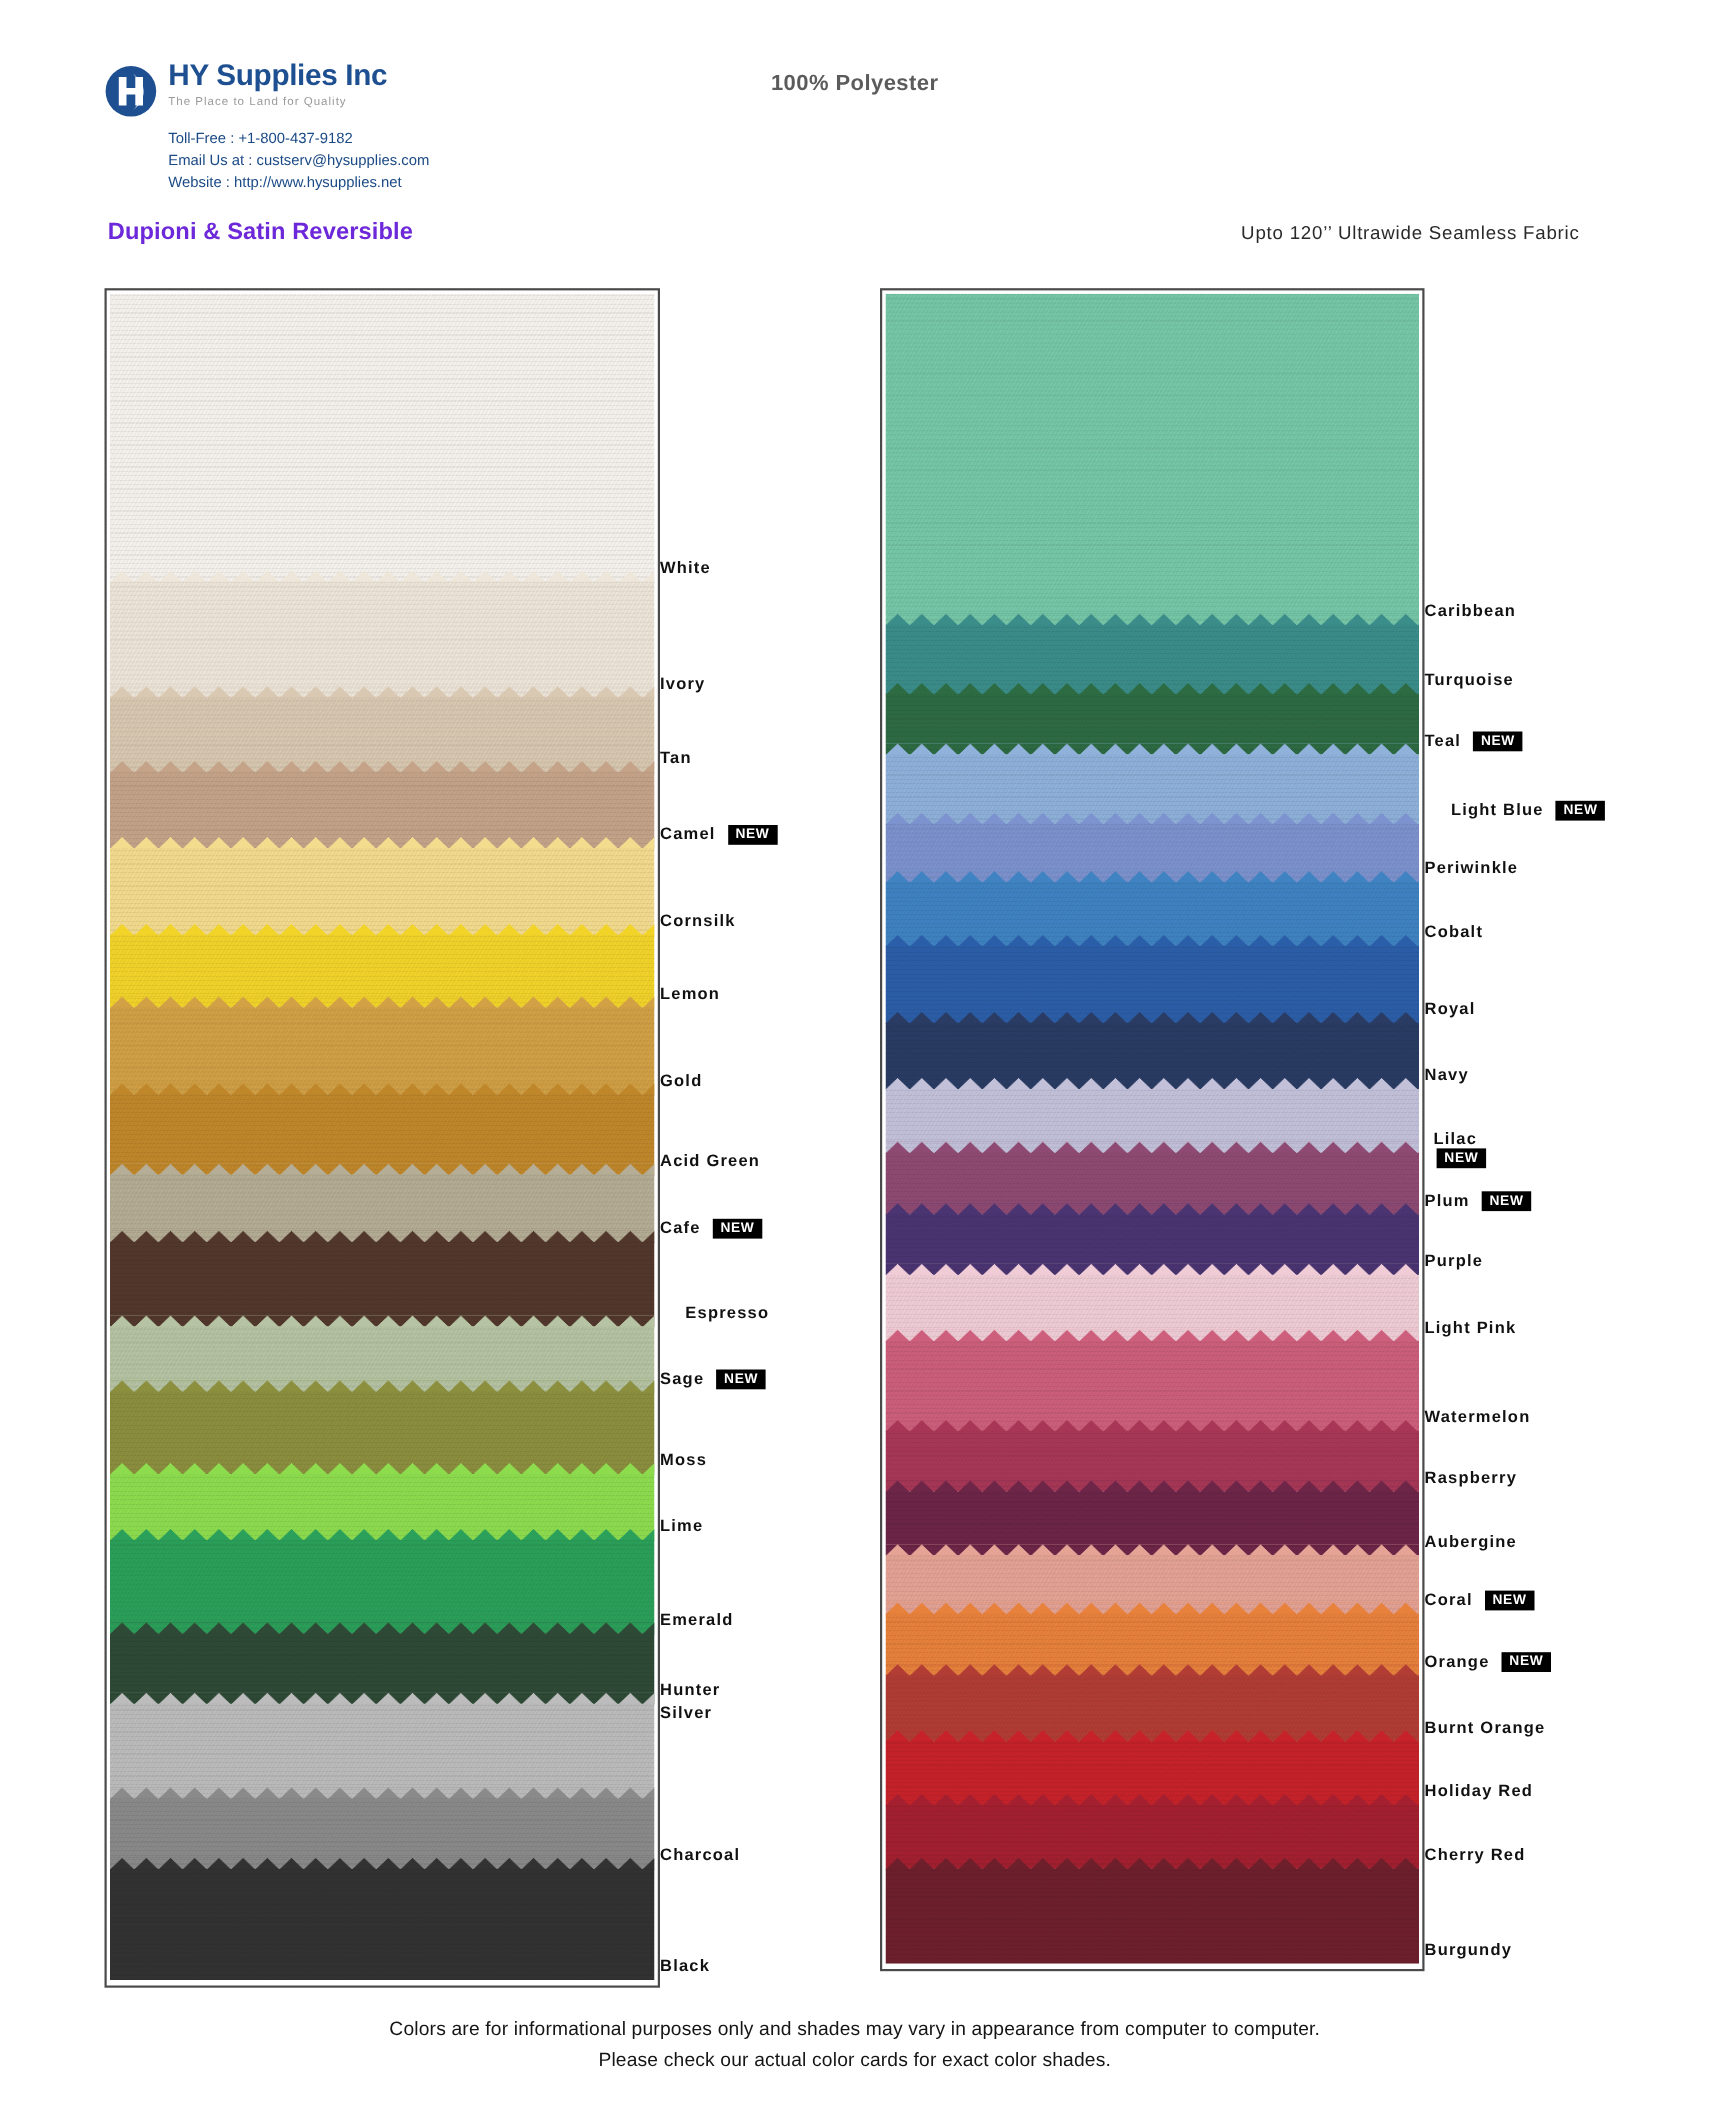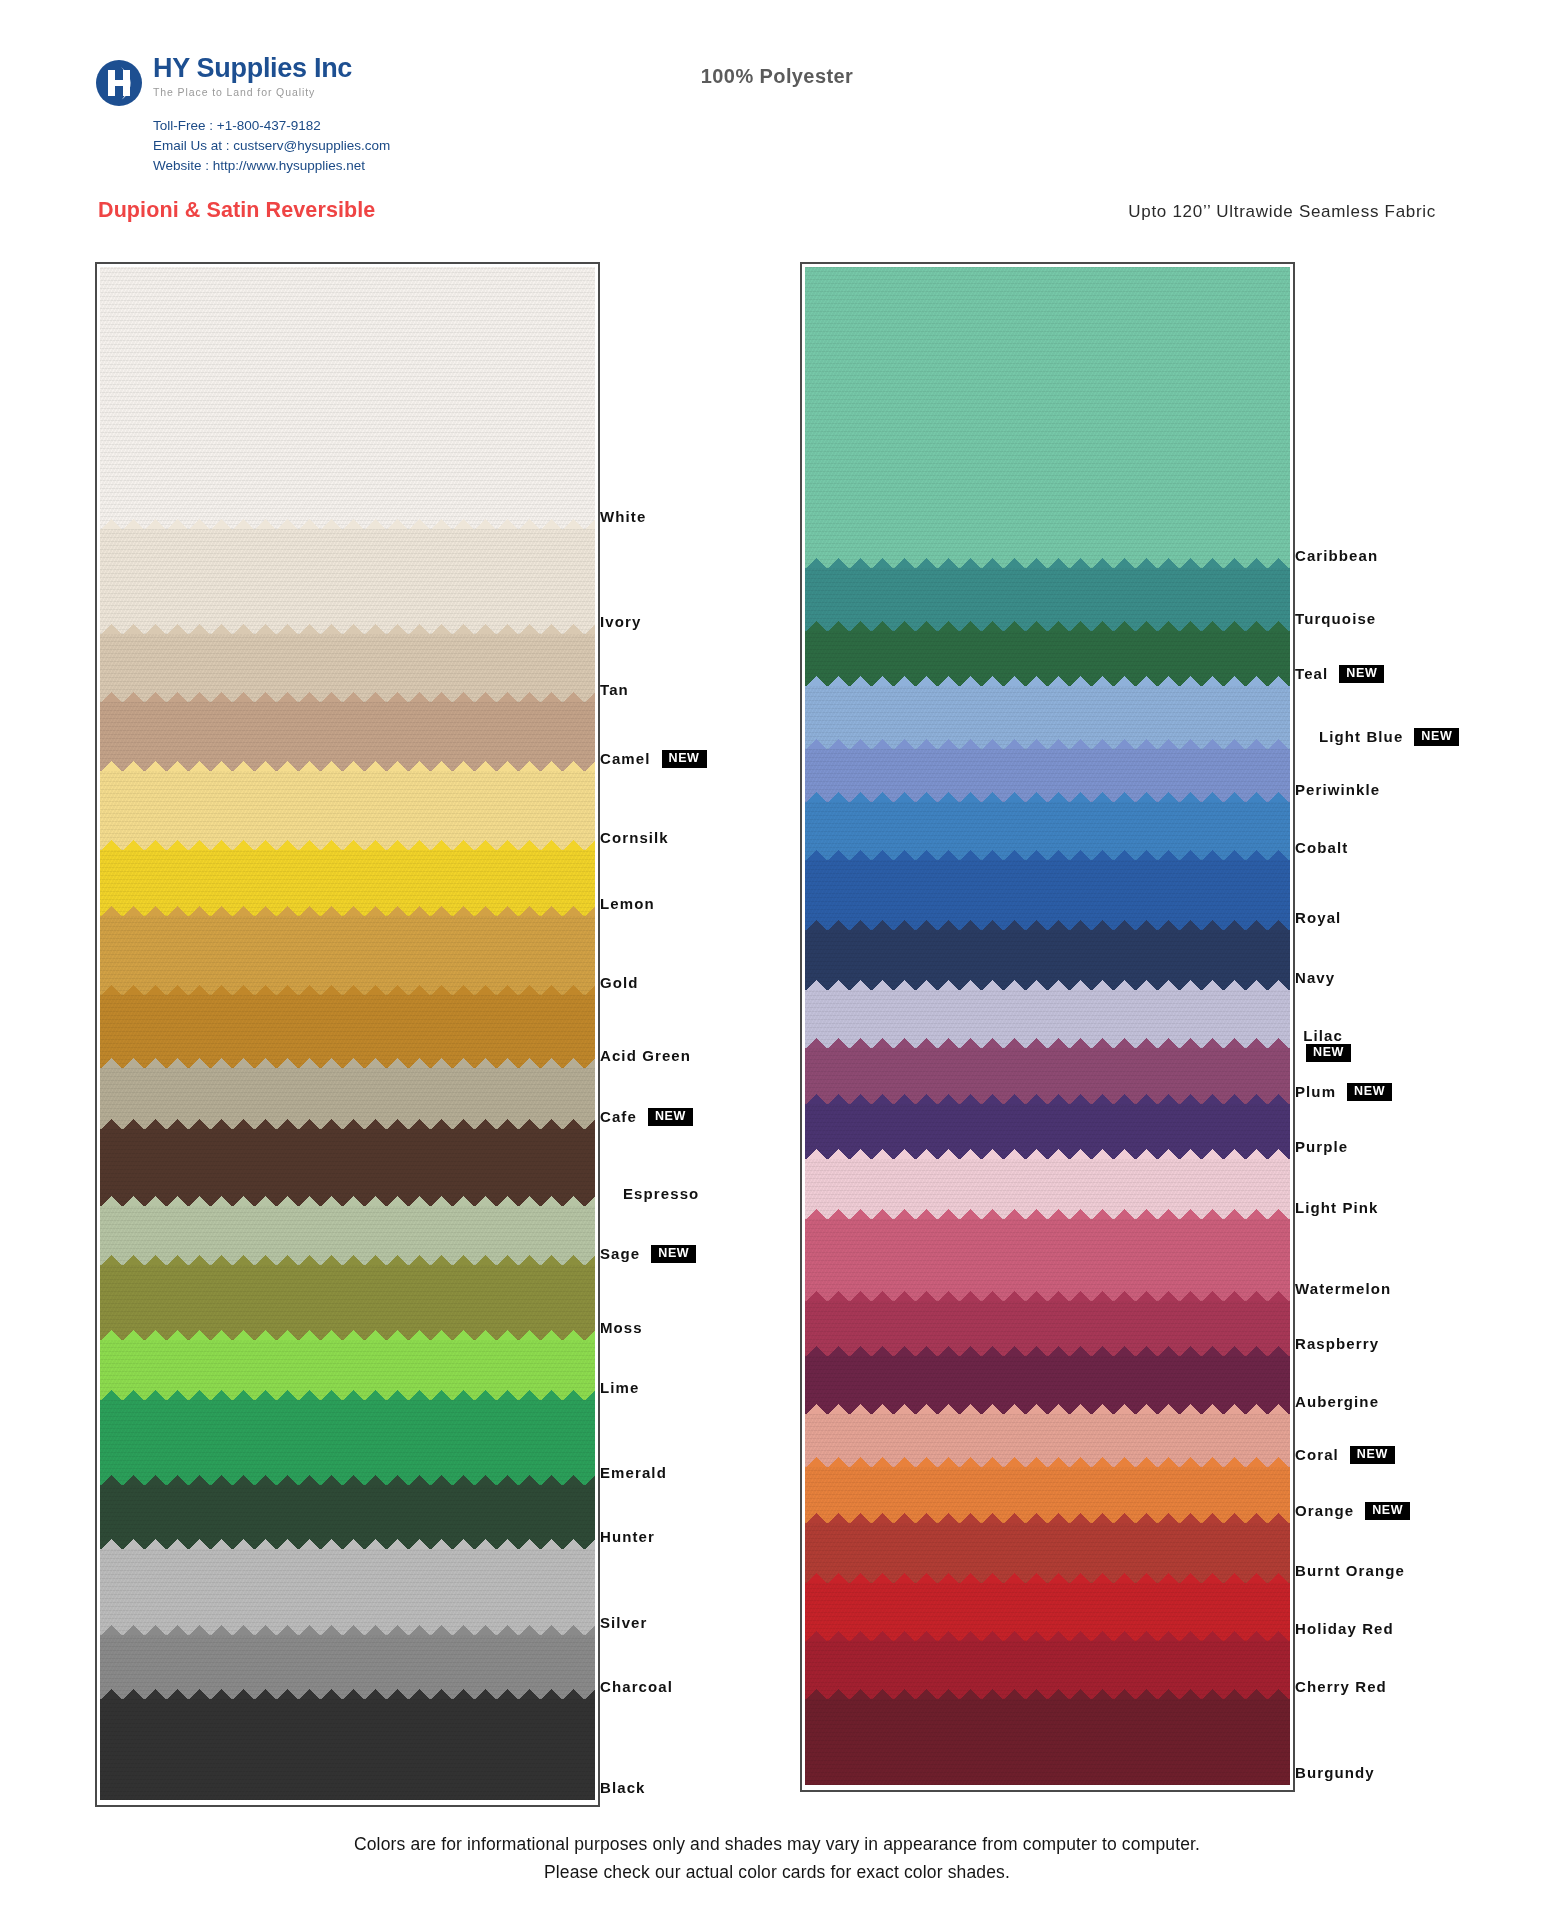--- a/index.html
+++ b/index.html
@@ -97,21 +97,21 @@
     top: 198px;
     height: 34px;
   }
   .subhead-left {
     position: absolute;
     left: 98px;
     top: 0;
     font-size: 21.5px;
     font-weight: bold;
     letter-spacing: 0.1px;
-    color: #ef4444;
+    color: #6d28d9;
   }
   .subhead-right {
     position: absolute;
     right: 118px;
     top: 4px;
     font-size: 17px;
     color: #2a2a2a;
     letter-spacing: 0.7px;
   }
 
@@ -460,21 +460,21 @@
       </div>
       <div class="color-label" style="top: 1117px;">
         <span class="name">Lime</span>
       </div>
       <div class="color-label" style="top: 1202px;">
         <span class="name">Emerald</span>
       </div>
       <div class="color-label" style="top: 1266px;">
         <span class="name">Hunter</span>
       </div>
-      <div class="color-label" style="top: 1352px;">
+      <div class="color-label" style="top: 1287px;">
         <span class="name">Silver</span>
       </div>
       <div class="color-label" style="top: 1416px;">
         <span class="name">Charcoal</span>
       </div>
       <div class="color-label" style="top: 1517px;">
         <span class="name">Black</span>
       </div>
     </div>
   <div class="label-layer right" id="labels-right">

